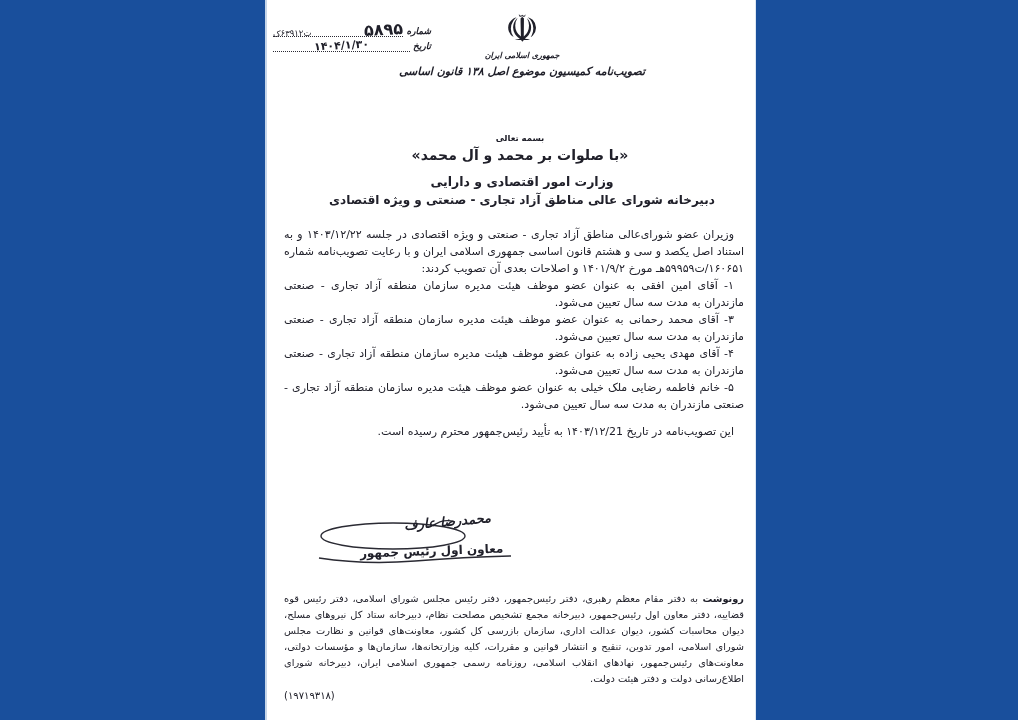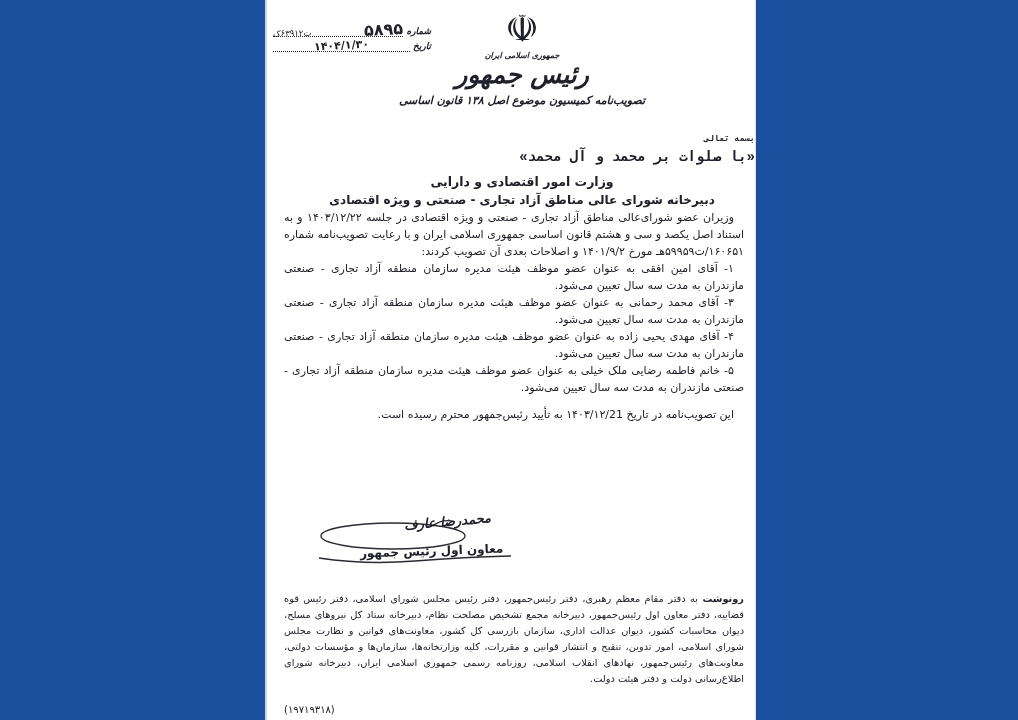--- a/index.html
+++ b/index.html
@@ -25,41 +25,41 @@
   .hand-number { font-size:16px; line-height:12px; margin-left:6px; }
   .type-suffix { font-size:8.5px; line-height:9px; transform:translateY(2px); }
   .hand-date { font-size:11px; line-height:10px; margin:0 auto; }
   
   .header { position:absolute; top:8px; left:0; width:100%; padding-left:22px; text-align:center; }
   .emblem { font-size:38px; line-height:42px; }
   .state-name { font-size:8px; font-style:italic; font-weight:600; margin-top:1px; }
   .office-title { font-size:25px; font-weight:700; font-style:italic; line-height:28px; margin-top:1px; }
   .doc-type { font-size:11px; font-style:italic; font-weight:600; margin-top:5px; }
   
-  .invocation { position:absolute; top:133px; left:0; width:100%; padding-left:18px; text-align:right;font-family:Liberation Mono, monospace; }
+  .invocation { position:absolute; top:133px; left:0; width:100%; padding-left:18px; text-align:center; }
   .besmeleh { font-size:8.5px; font-weight:600; }
   .salawat { font-size:14px; font-weight:600; margin-top:4px; }
   .recipient { position:absolute; top:174px; left:0; width:100%; padding-left:22px; text-align:center; direction:rtl; }
   .recipient-line1 { font-size:12.5px; font-weight:700; }
   .recipient-line2 { font-size:12px; font-weight:700; margin-top:4px; }
   
-  .body-text { position:absolute; top:209px; right:11px; width:460px; direction:rtl;
+  .body-text { position:absolute; top:226px; right:11px; width:460px; direction:rtl;
                font-size:11px; line-height:17px; text-align:justify; }
   .body-text p { text-indent:10px; }
   .confirmation { margin-top:10px; text-indent:10px; }
   
   .signature { position:absolute; top:508px; left:48px; width:200px; height:66px; direction:rtl; }
   .sig-svg { position:absolute; left:0; top:0; width:200px; height:66px; }
   .sig-name { position:absolute; top:6px; right:24px; font-size:13px; font-weight:700; font-style:italic; transform:rotate(-5deg); white-space:nowrap; }
   .sig-title { position:absolute; top:36px; right:12px; font-size:12px; font-weight:700; transform:rotate(-2deg); white-space:nowrap; }
   
   .footer { position:absolute; top:591px; right:11px; width:460px; direction:rtl;
             font-size:9.8px; line-height:16px; text-align:justify; }
   .cc-lead { font-weight:700; }
-  .ref-number { direction:ltr; text-align:left; font-size:10px; margin-top:15px; }
+  .ref-number { direction:ltr; text-align:left; font-size:10px; margin-top:1px; }
 </style>
 </head>
 <body>
 
 <div class="page">
 
   <div class="meta">
     <div class="meta-row">
       <span class="meta-label">شماره</span>
       <span class="leader-box">
@@ -71,21 +71,20 @@
       <span class="meta-label">تاریخ</span>
       <span class="leader-box">
         <span class="hand hand-date">۱۴۰۴/۱/۳۰</span>
       </span>
     </div>
   </div>
 
   <div class="header">
     <div class="emblem">☫</div>
     <div class="state-name">جمهوری اسلامی ایران</div>
-    <div class="office-title">رئیس جمهور</div>
     <div class="doc-type">تصویب‌نامه کمیسیون موضوع اصل ۱۳۸ قانون اساسی</div>
   </div>
 
   <div class="invocation">
     <div class="besmeleh">بسمه تعالی</div>
     <div class="salawat">«با صلوات بر محمد و آل محمد»</div>
   </div>
 
   <div class="recipient">
     <div class="recipient-line1">وزارت امور اقتصادی و دارایی</div>

